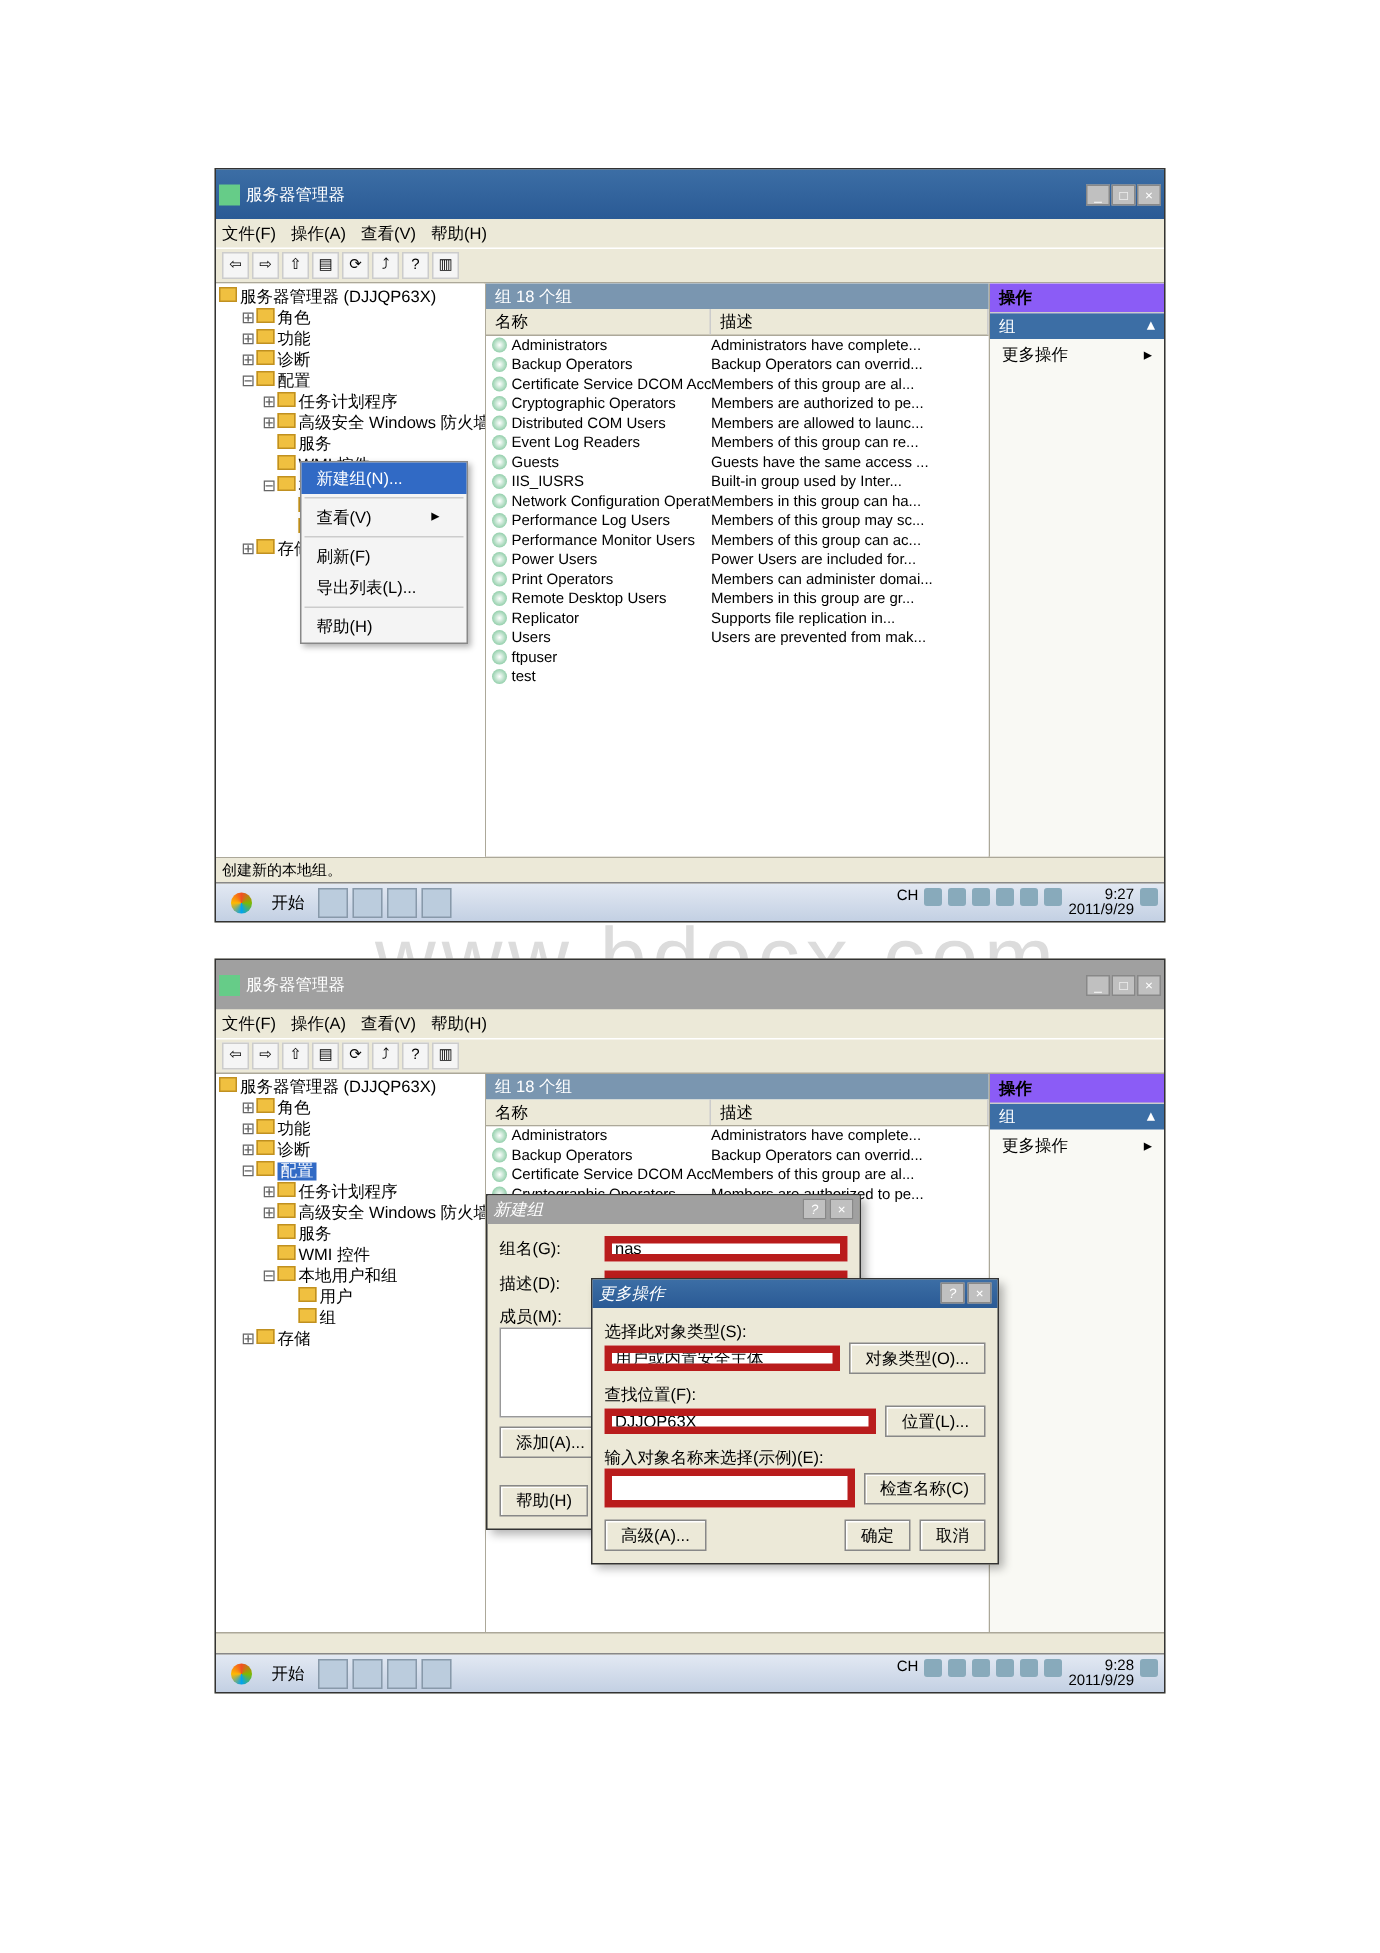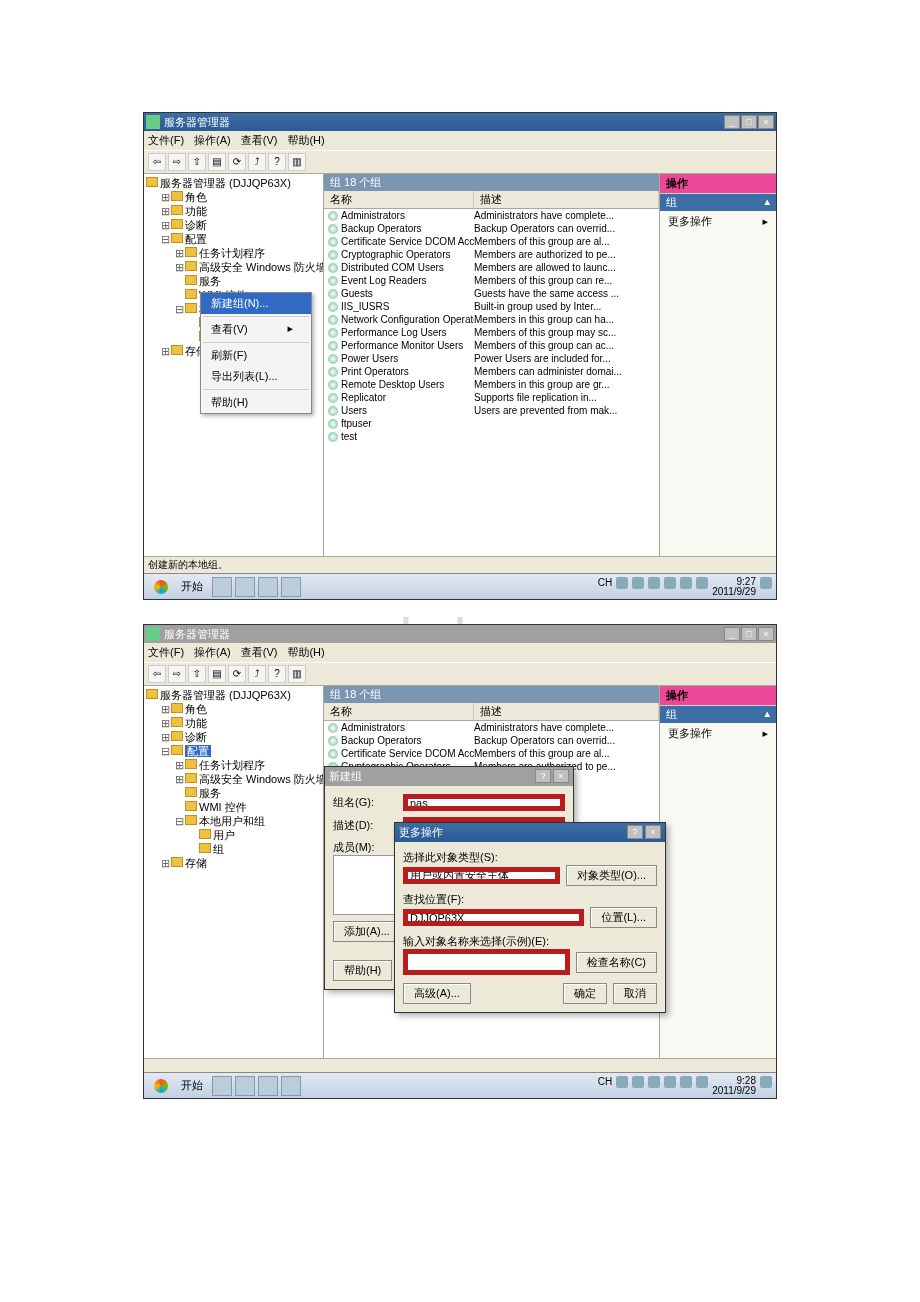--- a/index.html
+++ b/index.html
@@ -1,19 +1,19 @@
 <!DOCTYPE html>
 <html><head>
 <meta charset="utf-8">
 <style>
   * { box-sizing: border-box; margin: 0; padding: 0; }
   body { background: #fff; font-family: "Microsoft YaHei", Arial, sans-serif; font-size: 11px; width: 920px; }
   .watermark { position: absolute; top: 605px; left: 250px; font-size: 56px; color: #dcdcdc; letter-spacing: 4px; font-weight: 300; z-index: 0; pointer-events: none; }
   .app-window { width: 634px; margin-left: 143px; border: 1px solid #333; background: #ece9d8; position: relative; z-index: 1; }
-  .titlebar { height: 18px; background: linear-gradient(#3c6ea5,#2a5a95); color: #fff; display: flex; align-items: center; padding: 0 2px; font-size: 11px; }
+  .titlebar { height: 33px; background: linear-gradient(#3c6ea5,#2a5a95); color: #fff; display: flex; align-items: center; padding: 0 2px; font-size: 11px; }
   .titlebar .icon { width: 14px; height: 14px; background: #6c8; margin-right: 4px; }
   .winbtns { margin-left: auto; display: flex; gap: 1px; }
   .winbtn { width: 16px; height: 14px; background: #c0c0c0; border: 1px solid #888; font-size: 9px; text-align: center; line-height: 12px; cursor: pointer; }
   .menubar { background: #ece9d8; padding: 2px 4px; font-size: 11px; display: flex; gap: 10px; align-items: flex-end; }
   .menubar span { cursor: pointer; }
   .toolbar { background: #ece9d8; padding: 2px 4px; display: flex; gap: 2px; border-top: 1px solid #fff; border-bottom: 1px solid #aca899; }
   .tbtn { width: 18px; height: 18px; border: 1px solid #ccc; background: #f5f5f5; cursor: pointer; display:inline-block; text-align:center; line-height:16px; font-size:10px;}
   .body-split { display: flex; height: 382px; background: #fff; }
   .tree-pane { width: 180px; border-right: 1px solid #aca899; overflow: auto; font-size: 11px; padding: 2px; background:#fff; }
   .tree-node { white-space: nowrap; line-height: 14px; }
@@ -32,37 +32,37 @@
   .list-cols { display: flex; background: #ece9d8; border-bottom: 1px solid #aca899; font-size: 11px; }
   .col { padding: 1px 6px; border-right: 1px solid #ccc; }
   .col.name { width: 150px; }
   .col.desc { flex: 1; }
   .list-body { flex: 1; overflow: auto; font-size: 10px; background:#fff; }
   .row { display: flex; line-height: 13px; cursor:pointer; }
   .row .c1 { width: 150px; padding-left: 4px; white-space: nowrap; overflow: hidden; }
   .row .c2 { flex: 1; white-space: nowrap; overflow: hidden; }
   .row .gicn { display:inline-block; width:10px; height:10px; border-radius:50%; background:radial-gradient(#fff,#6b8); margin-right:3px; vertical-align:middle;}
   .action-pane { width: 116px; background: #f9f9f4; font-size: 11px; }
-  .act-hdr { background: #ec4899; padding: 2px 6px; border-bottom: 1px solid #ccc; font-weight:bold; }
+  .act-hdr { background: #8b5cf6; padding: 2px 6px; border-bottom: 1px solid #ccc; font-weight:bold; }
   .act-sub { background: #3c6ea5; color: #fff; padding: 1px 6px; display:flex; }
   .act-sub .up { margin-left:auto; cursor:pointer; }
   .act-item { padding: 3px 8px; cursor: pointer; display:flex; align-items:center; }
   .act-item .arr { margin-left:auto; }
   .statusbar { border-top: 1px solid #aca899; padding: 1px 4px; font-size: 10px; background:#ece9d8; }
   .taskbar { height: 26px; background: linear-gradient(#e3e9f3,#c3d0e3); display: flex; align-items: center; padding: 0 4px; border-top: 1px solid #888; }
   .startbtn { display: flex; align-items: center; gap: 13px; padding: 2px 6px; cursor: pointer; font-size:11px; }
   .startorb { width: 14px; height: 14px; border-radius: 50%; background: conic-gradient(#f25022,#7fba00,#00a4ef,#ffb900,#f25022); }
   .ql { width: 20px; height: 20px; background: #bcd; border: 1px solid #89a; margin-left: 3px; cursor:pointer; }
   .tray { margin-left: auto; display: flex; align-items: flex-start; gap: 4px; font-size: 10px; }
   .tray .clock { text-align: right; line-height: 10px; }
   .tico { width:12px; height:12px; background:#8ab; border-radius:2px; cursor:pointer;}
   .gap { height: 24px; }
   
   .dlg { position: absolute; z-index: 20; background: #ece9d8; border: 1px solid #333; box-shadow: 3px 3px 6px rgba(0,0,0,0.3); font-size:11px;}
-  .dlg-title { background: linear-gradient(#3c6ea5,#2a5a95); color:#fff; padding:2px 4px; display:flex; font-size:11px;}
+  .dlg-title { background: linear-gradient(#3c6ea5,#2a5a95); color:#fff; padding:2px 4px; display:flex; font-size:11px;font-style:italic;}
   .dlg-title.gray { background: #a0a0a0; color:#fff;}
   .dlg-body { padding: 8px; }
   .dlg-row { display:flex; align-items:center; margin-bottom:6px; }
   .dlg-row label { width:70px; }
   .dlg-row input { flex:1; border:5px solid #b91c1c; height:17px; padding:0 2px; font-size:11px;}
   .dlg-btn { border:1px solid #888; background:#ece9d8; padding:2px 10px; cursor:pointer; font-size:11px; box-shadow:1px 1px 0 #fff inset;}
   .dlg-close { margin-left:auto; display:flex; gap:2px;}
   .listbox { border:1px solid #999; background:#fff; height:60px; width:100%; margin-bottom:6px;}
 </style>
 </head>

